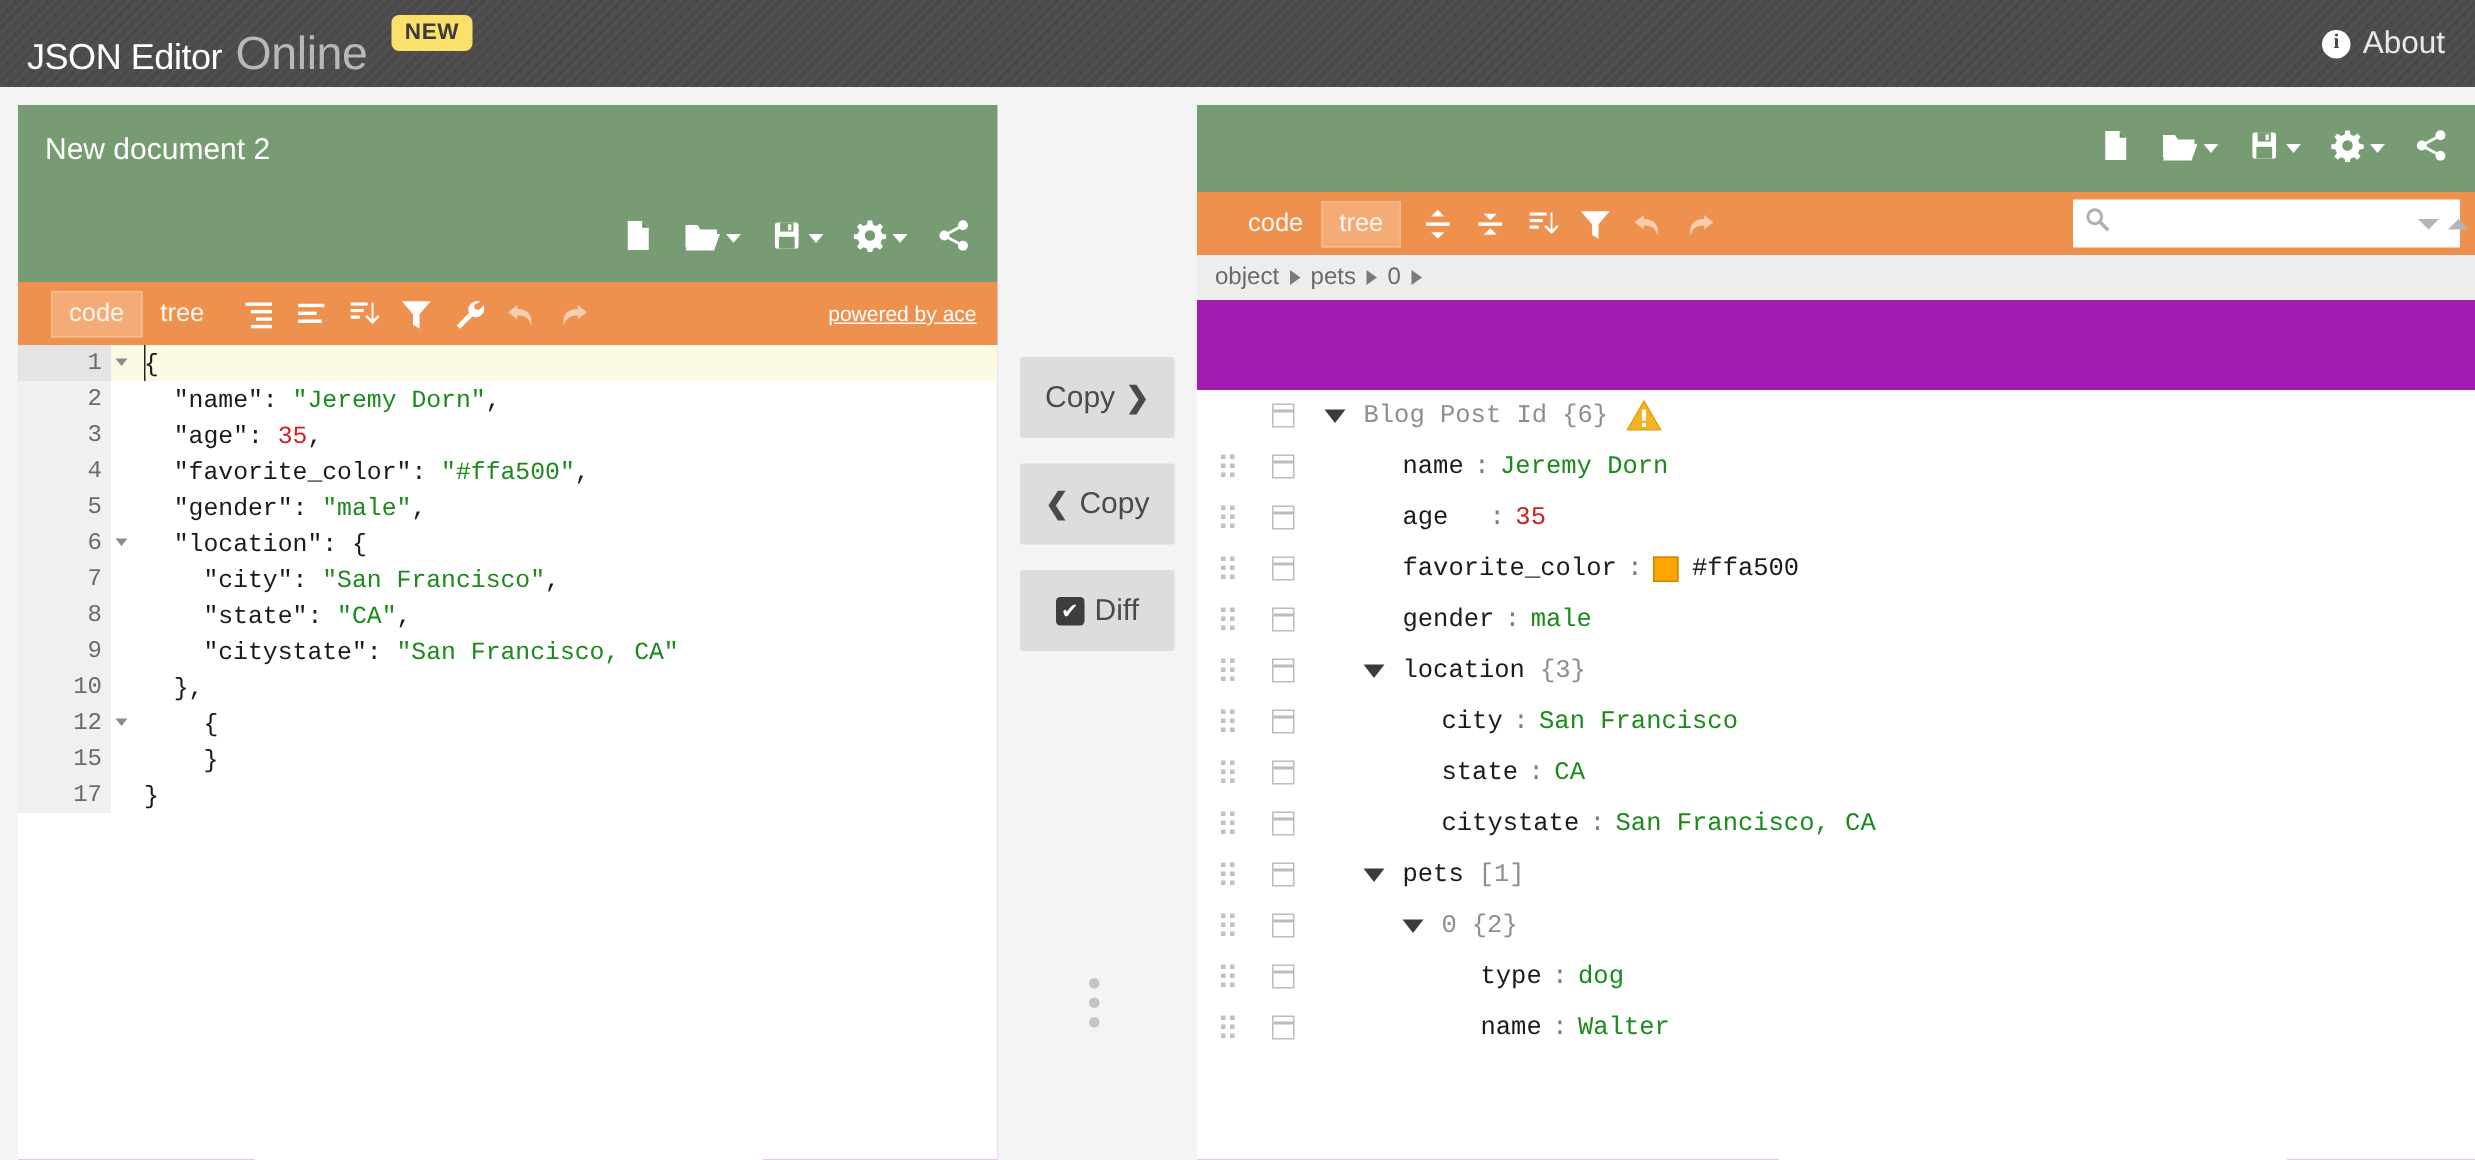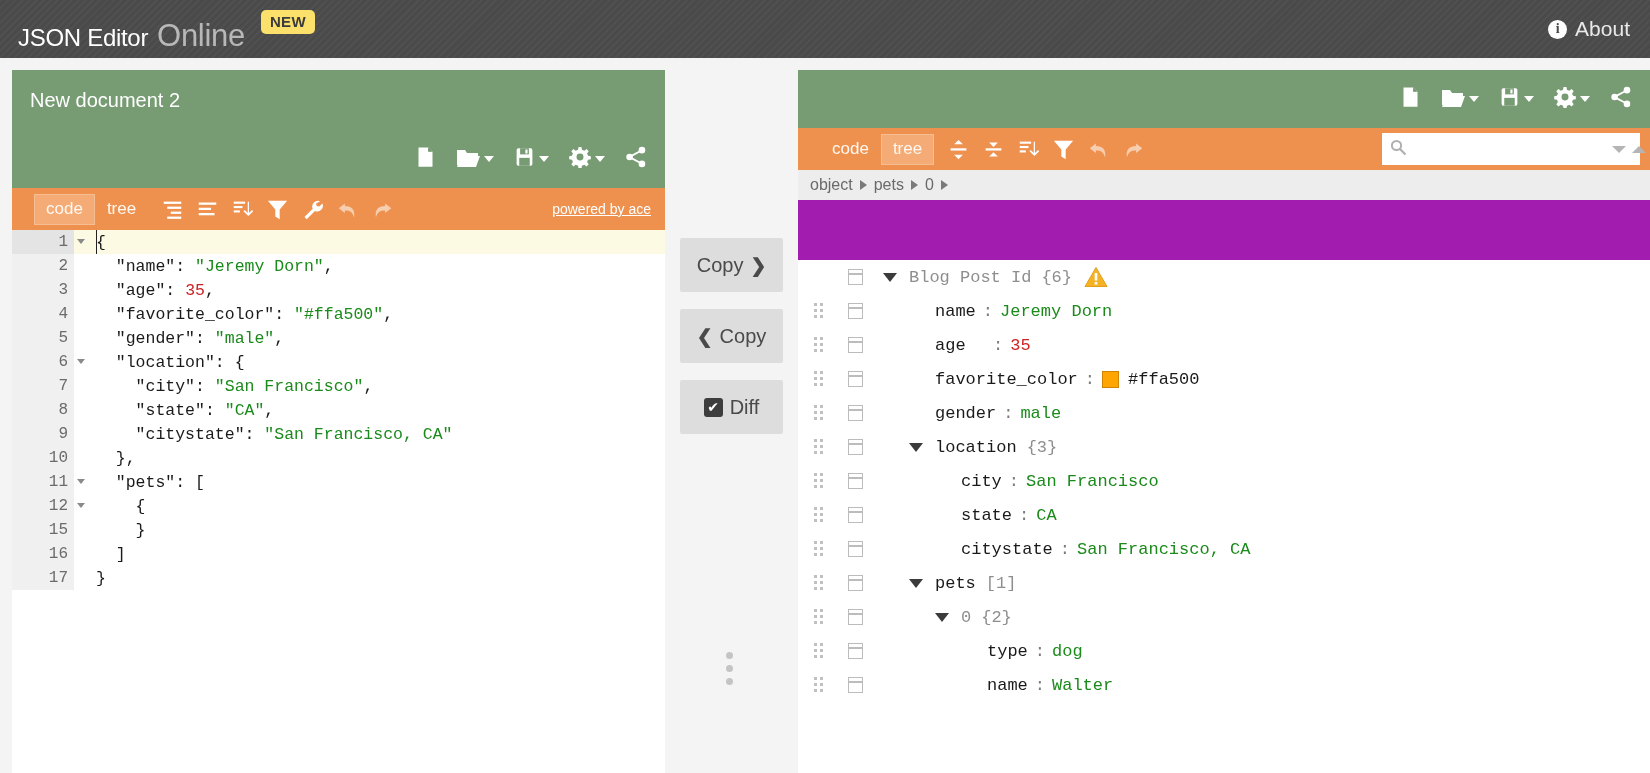--- a/index.html
+++ b/index.html
@@ -495,24 +495,22 @@
         <div class="code-row active"><div class="gutter">1<span class="fold"></span></div><div class="code-text"><span class="tok-pun">{</span></div></div>
         <div class="code-row"><div class="gutter">2</div><div class="code-text">  <span class="tok-key">"name"</span><span class="tok-pun">: </span><span class="tok-str">"Jeremy Dorn"</span><span class="tok-pun">,</span></div></div>
         <div class="code-row"><div class="gutter">3</div><div class="code-text">  <span class="tok-key">"age"</span><span class="tok-pun">: </span><span class="tok-num">35</span><span class="tok-pun">,</span></div></div>
         <div class="code-row"><div class="gutter">4</div><div class="code-text">  <span class="tok-key">"favorite_color"</span><span class="tok-pun">: </span><span class="tok-str">"#ffa500"</span><span class="tok-pun">,</span></div></div>
         <div class="code-row"><div class="gutter">5</div><div class="code-text">  <span class="tok-key">"gender"</span><span class="tok-pun">: </span><span class="tok-str">"male"</span><span class="tok-pun">,</span></div></div>
         <div class="code-row"><div class="gutter">6<span class="fold"></span></div><div class="code-text">  <span class="tok-key">"location"</span><span class="tok-pun">: {</span></div></div>
         <div class="code-row"><div class="gutter">7</div><div class="code-text">    <span class="tok-key">"city"</span><span class="tok-pun">: </span><span class="tok-str">"San Francisco"</span><span class="tok-pun">,</span></div></div>
         <div class="code-row"><div class="gutter">8</div><div class="code-text">    <span class="tok-key">"state"</span><span class="tok-pun">: </span><span class="tok-str">"CA"</span><span class="tok-pun">,</span></div></div>
         <div class="code-row"><div class="gutter">9</div><div class="code-text">    <span class="tok-key">"citystate"</span><span class="tok-pun">: </span><span class="tok-str">"San Francisco, CA"</span></div></div>
         <div class="code-row"><div class="gutter">10</div><div class="code-text">  <span class="tok-pun">},</span></div></div>
-        <div class="code-row"><div class="gutter">11<span class="fold"></span></div><div class="code-text">  <span class="tok-key">"pets"</span><span class="tok-pun">: [</span></div></div>
         <div class="code-row"><div class="gutter">12<span class="fold"></span></div><div class="code-text">    <span class="tok-pun">{</span></div></div>
         <div class="code-row"><div class="gutter">15</div><div class="code-text">    <span class="tok-pun">}</span></div></div>
-        <div class="code-row"><div class="gutter">16</div><div class="code-text">  <span class="tok-pun">]</span></div></div>
         <div class="code-row"><div class="gutter">17</div><div class="code-text"><span class="tok-pun">}</span></div></div>
         <div id="code-cursor"></div>
       </div>
   </div>
 
   <div id="middle-col">
     <div class="mid-btn" id="copy-right-btn">
       <span>Copy</span>
       <span class="chev">❯</span>
     </div>

